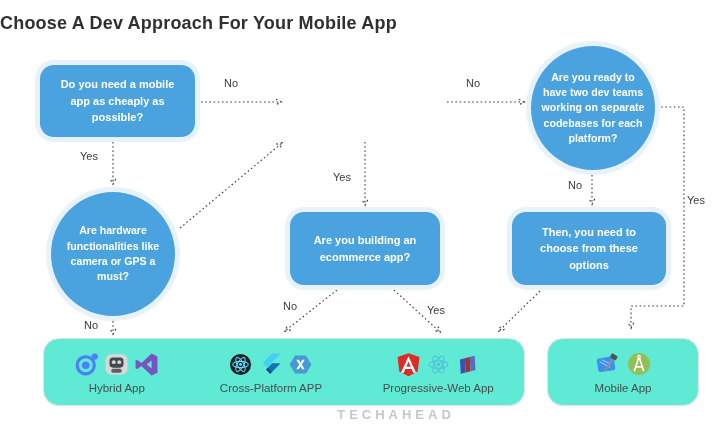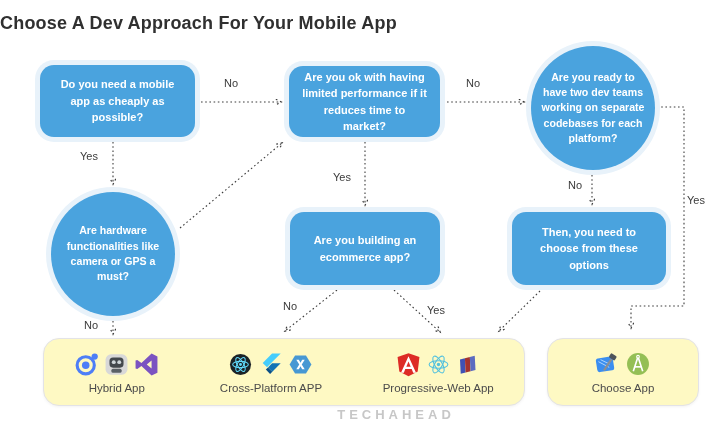--- a/index.html
+++ b/index.html
@@ -16,21 +16,21 @@
   .edge-label{
     position:absolute;font-size:11px;font-weight:400;color:#3b3b3b;white-space:nowrap;
   }
   .node{
     position:absolute;background:#4AA3DE;color:#fff;display:flex;align-items:center;justify-content:center;
     text-align:center;font-weight:600;box-shadow:0 0 0 5px #E8F2FA;
   }
   .node.rect{border-radius:14px;font-size:11px;line-height:1.5;padding:6px 12px;box-sizing:border-box;}
   .node.circle{border-radius:50%;font-size:10.6px;line-height:1.45;padding:10px;box-sizing:border-box;}
   .outcome-box{
-    position:absolute;background:#fef9c3;border:1px solid #e3e3e7;border-radius:16px;
+    position:absolute;background:#5eead4;border:1px solid #e3e3e7;border-radius:16px;
     box-shadow:0 1px 3px rgba(0,0,0,.05);display:flex;align-items:center;justify-content:space-around;
   }
   .outcome-group{display:flex;flex-direction:column;align-items:center;gap:4px;}
   .outcome-icons{display:flex;align-items:center;gap:5px;height:28px;}
   .outcome-label{font-size:11.5px;font-weight:500;color:#4b4b4b;white-space:nowrap;}
   .brand{
     position:absolute;left:0;top:407px;width:100%;text-align:center;
     font-size:13px;font-weight:700;letter-spacing:4px;color:#c7c7c7;padding-left:32px;
   }
 </style>
@@ -65,23 +65,20 @@
   <div class="edge-label" style="left:80px;top:150px">Yes</div>
   <div class="edge-label" style="left:333px;top:171px">Yes</div>
   <div class="edge-label" style="left:568px;top:179px">No</div>
   <div class="edge-label" style="left:687px;top:194px">Yes</div>
   <div class="edge-label" style="left:84px;top:319px">No</div>
   <div class="edge-label" style="left:283px;top:300px">No</div>
   <div class="edge-label" style="left:427px;top:304px">Yes</div>
 
   <div class="node rect" style="left:40px;top:65px;width:155px;height:72px">
     <span>Do you need a mobile app as cheaply as possible?</span>
-  </div>
-  <div class="node rect" style="left:289px;top:66px;width:151px;height:71px">
-    <span>Are you ok with having limited performance if it reduces time to market?</span>
   </div>
   <div class="node circle" style="left:531px;top:46px;width:124px;height:124px">
     <span>Are you ready to have two dev teams working on separate codebases for each platform?</span>
   </div>
   <div class="node circle" style="left:51px;top:192px;width:124px;height:124px">
     <span>Are hardware functionalities like camera or GPS a must?</span>
   </div>
   <div class="node rect" style="left:290px;top:212px;width:150px;height:73px">
     <span>Are you building an ecommerce app?</span>
   </div>
@@ -176,18 +173,18 @@
         <svg width="26" height="26" viewBox="0 0 32 32">
           <circle cx="16" cy="16" r="13.5" fill="#94bf55"></circle>
           <g stroke="#ffffff" stroke-width="2" fill="none">
             <path d="M16 7 L10.2 25 M16 7 L21.8 25"></path>
             <path d="M11.8 19.5 h8.4"></path>
           </g>
           <circle cx="16" cy="7" r="2.3" fill="#fff"></circle>
           <circle cx="16" cy="7" r="1" fill="#94bf55"></circle>
         </svg>
       </div>
-      <div class="outcome-label">Choose App</div>
+      <div class="outcome-label">Mobile App</div>
     </div>
   </div>
 
   <div class="brand">TECHAHEAD</div>
 </div>
 
 </body></html>

